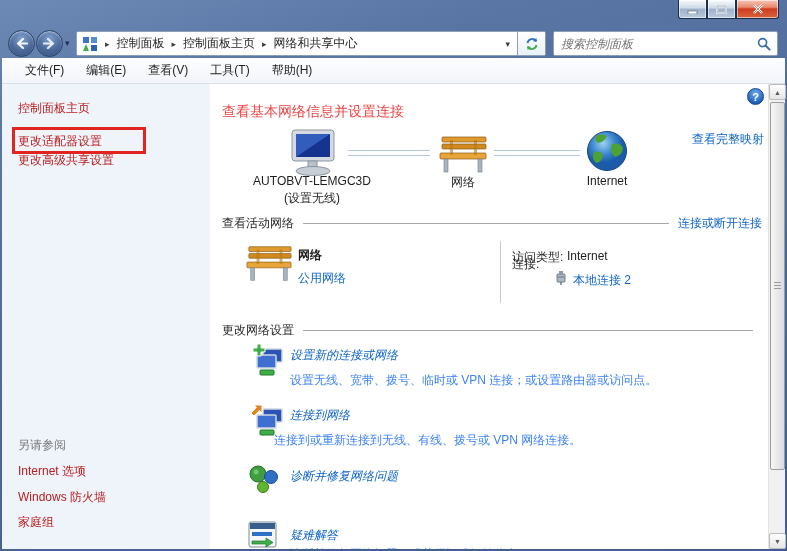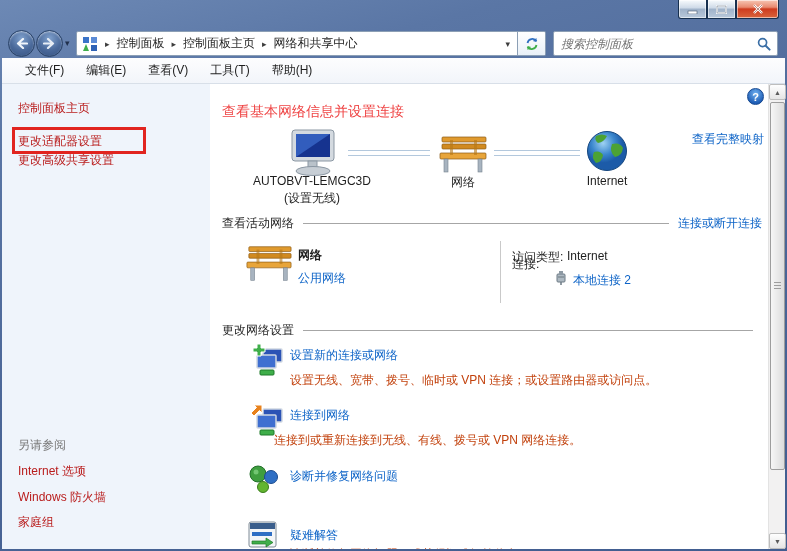--- a/index.html
+++ b/index.html
@@ -83,22 +83,22 @@
   .link { color:#0c63c7; cursor:pointer; white-space:nowrap; }
   .maplabel { position:absolute; text-align:center; color:#1e1e1e; }
   .connector {
     position:absolute; height:6px; border-top:1px solid #b3c8dd; border-bottom:1px solid #b3c8dd;
   }
   .sec-row { position:absolute; left:12px; right:6px; display:flex; align-items:center; }
   .sec-title { color:#1e1e1e; white-space:nowrap; }
   .sec-rule { flex:1; height:1px; background:#a6a6a6; margin:0 9px; }
   .vdivider { position:absolute; left:290px; top:157px; width:1px; height:62px; background:#c9c9c9; }
   .ilabel { position:absolute; color:#1e1e1e; white-space:nowrap; }
-  .task-title { position:absolute; }
-  .task-desc { position:absolute; color:#c2410c; white-space:nowrap; }
+  .task-title { position:absolute;font-style:italic; }
+  .task-desc { position:absolute; color:#3b82f6; white-space:nowrap; }
   .task-icon { position:absolute; }
   .helpbtn {
     position:absolute; right:4px; top:4px; width:17px; height:17px; border-radius:50%;
     background:radial-gradient(circle at 50% 30%,#6fb0f0,#1d5cb4 75%);
     color:#fff; font-weight:bold; font-size:11px; display:flex; align-items:center; justify-content:center;
     border:1px solid #15478f;
   }
   
   .scrollbar {
     position:absolute; right:2px; top:84px; bottom:2px; width:17px;

